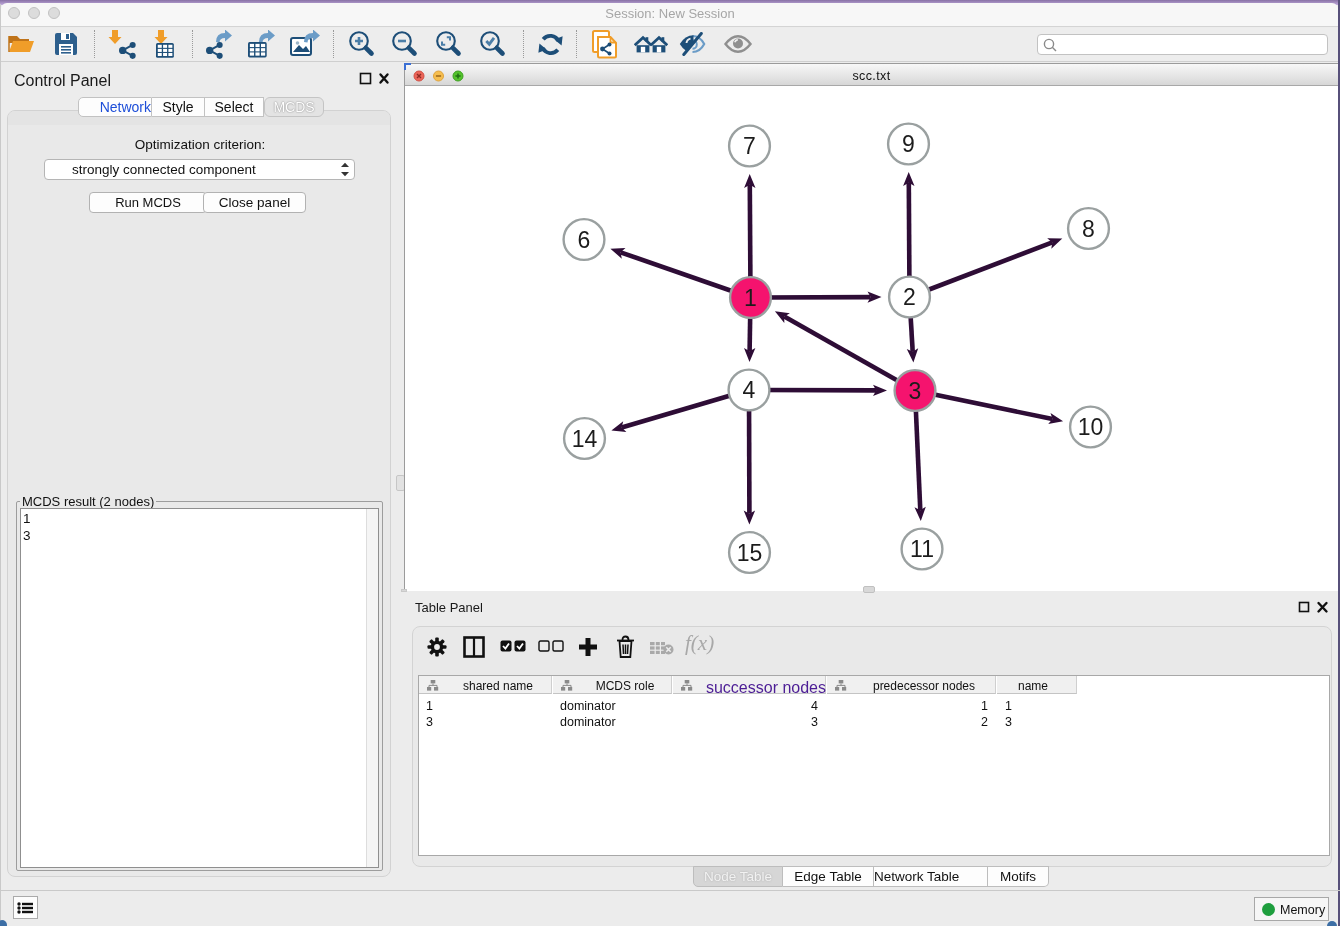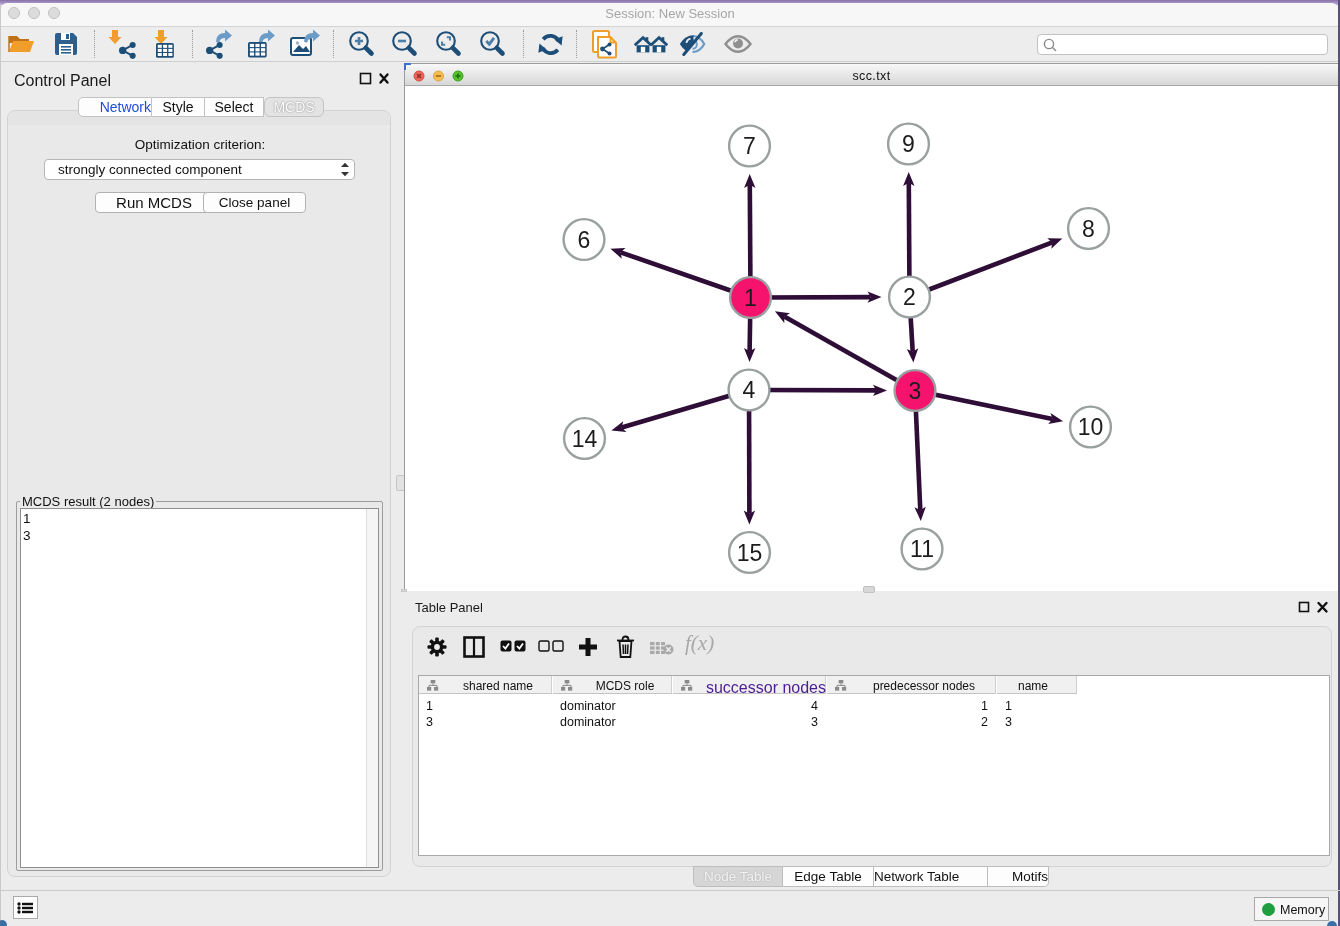--- a/index.html
+++ b/index.html
@@ -172,25 +172,25 @@
   </svg>
 <div class="abs" style="left:7px;top:110px;width:384px;height:767px;background:#e9e9e9;border:1px solid #d2d2d2;border-radius:8px"></div>
 <div class="abs" style="left:8px;top:111px;width:382px;height:14px;background:#e4e4e4;border-radius:7px 7px 0 0"></div>
 <div class="abs" style="left:78px;top:97px;width:245px;height:20px;font-size:14px">
  <div class="abs" style="left:0;top:0;width:74px;height:20px;background:#fdfdfd;border:1px solid #c2c2c2;border-radius:5px 0 0 5px;text-align:right;line-height:19px;color:#1d4ed8">Network</div>
  <div class="abs" style="left:74px;top:0;width:53px;height:20px;background:#fdfdfd;border:1px solid #c2c2c2;border-left:none;text-align:center;line-height:19px;color:#111">Style</div>
  <div class="abs" style="left:127px;top:0;width:59px;height:20px;background:#fdfdfd;border:1px solid #c2c2c2;border-left:none;text-align:center;line-height:19px;color:#111">Select</div>
  <div class="abs" style="left:186px;top:0;width:60px;height:20px;background:#e3e3e3;border:1px solid #c4c4c4;border-radius:6px;text-align:center;line-height:19px;color:#fff;text-shadow:0 0 1px #8f8f8f,0 0 2px #9f9f9f">MCDS</div>
 </div>
 <div class="abs" style="left:30px;top:137px;width:340px;text-align:center;font-size:13.5px;color:#111">Optimization criterion:</div>
-<div class="abs" style="left:44px;top:159px;width:311px;height:21px;background:#fff;border:1px solid #b5b5b5;border-radius:4px;font-size:13.5px;color:#111;line-height:20px;padding-left:13px">strongly connected component</div>
+<div class="abs" style="left:44px;top:159px;width:311px;height:21px;background:#fff;border:1px solid #b5b5b5;border-radius:4px;font-size:13.5px;color:#111;line-height:20px;padding-left:27px">strongly connected component</div>
 <svg class="abs" style="left:339px;top:161px" width="12" height="17" viewBox="0 0 12 17">
 <path d="M2 6 L6 1.8 L10 6 z M2 11 L6 15.2 L10 11 z" fill="#333"></path>
   </svg>
-<div class="abs" style="left:95px;top:192px;width:118px;height:21px;background:#fdfdfd;border:1px solid #b2b2b2;border-radius:4px;text-align:center;font-size:15px;color:#111;line-height:20px">Run MCDS</div>
+<div class="abs" style="left:89px;top:192px;width:118px;height:21px;background:#fdfdfd;border:1px solid #b2b2b2;border-radius:4px;text-align:center;font-size:13px;color:#111;line-height:20px">Run MCDS</div>
 <div class="abs" style="left:203px;top:192px;width:103px;height:21px;background:#fdfdfd;border:1px solid #b2b2b2;border-radius:4px;text-align:center;font-size:13.5px;color:#111;line-height:20px">Close panel</div>
 <fieldset class="abs" style="left:16px;top:494px;width:367px;height:377px;border:1px solid #9d9d9d;border-radius:2px">
 <legend style="font-size:13px;color:#111;padding:0 2px;margin-left:3px">MCDS result (2 nodes)</legend>
 </fieldset>
 <div class="abs" style="left:20px;top:508px;width:359px;height:360px;background:#fff;border:1px solid #8f8f8f"></div>
 <div class="abs" style="left:366px;top:509px;width:12px;height:358px;background:#f5f5f5;border-left:1px solid #ddd"></div>
 <div class="abs" style="left:23px;top:511px;font-size:13.5px;color:#111;line-height:16.5px">1<br>3</div>
 <div class="abs" style="left:396px;top:475px;width:9px;height:16px;background:#e2e2e2;border:1px solid #c6c6c6;border-radius:2px"></div>
 
 <div class="abs" style="left:404px;top:63px;width:934px;height:528px;border:1px solid #9b9b9b;border-bottom:none"></div>
@@ -358,21 +358,21 @@
 <div class="abs" style="left:826px;top:699px;width:162px;text-align:right;font-size:12.5px;color:#111">1</div>
 <div class="abs" style="left:1005px;top:699px;font-size:12.5px;color:#111">1</div>
 <div class="abs" style="left:426px;top:715px;font-size:12.5px;color:#111">3</div>
 <div class="abs" style="left:560px;top:715px;font-size:12.5px;color:#111">dominator</div>
 <div class="abs" style="left:672px;top:715px;width:146px;text-align:right;font-size:12.5px;color:#111">3</div>
 <div class="abs" style="left:826px;top:715px;width:162px;text-align:right;font-size:12.5px;color:#111">2</div>
 <div class="abs" style="left:1005px;top:715px;font-size:12.5px;color:#111">3</div>
 <div class="abs" style="left:693px;top:866px;width:90px;height:21px;background:#d6d6d6;border:1px solid #bdbdbd;border-radius:0 0 0 5px;text-align:center;line-height:20px;font-size:13.5px;color:#f2f2f2;text-shadow:0 0 2px #aaa">Node Table</div>
 <div class="abs" style="left:783px;top:866px;width:91px;height:21px;background:#fdfdfd;border:1px solid #bdbdbd;border-left:none;text-align:center;line-height:20px;font-size:13.5px;color:#111">Edge Table</div>
 <div class="abs" style="left:874px;top:866px;width:114px;height:21px;background:#fdfdfd;border:1px solid #bdbdbd;border-left:none;text-align:left;line-height:20px;font-size:13.5px;color:#111">Network Table</div>
-<div class="abs" style="left:988px;top:866px;width:61px;height:21px;background:#fdfdfd;border:1px solid #bdbdbd;border-left:none;border-radius:0 0 5px 0;text-align:right;line-height:20px;font-size:13.5px;color:#111">Motifs</div>
+<div class="abs" style="left:988px;top:866px;width:61px;height:21px;background:#fdfdfd;border:1px solid #bdbdbd;border-left:none;border-radius:0 0 5px 0;text-align:center;line-height:20px;font-size:13.5px;color:#111">Motifs</div>
 <div class="abs" style="left:0;top:890px;width:1340px;height:1px;background:#c9c9c9"></div>
 <div class="abs" style="left:13px;top:896px;width:25px;height:23px;background:#fdfdfd;border:1px solid #aaa"></div>
 <svg class="abs" style="left:17px;top:902px" width="17" height="12" viewBox="0 0 17 12">
 <g fill="#111">
       <circle cx="2" cy="2" r="1.7"></circle>
       <circle cx="2" cy="6" r="1.7"></circle>
       <circle cx="2" cy="10" r="1.7"></circle>
 <rect x="5" y="0.8" width="11" height="2.4"></rect>
       <rect x="5" y="4.8" width="11" height="2.4"></rect>
       <rect x="5" y="8.8" width="11" height="2.4"></rect>

